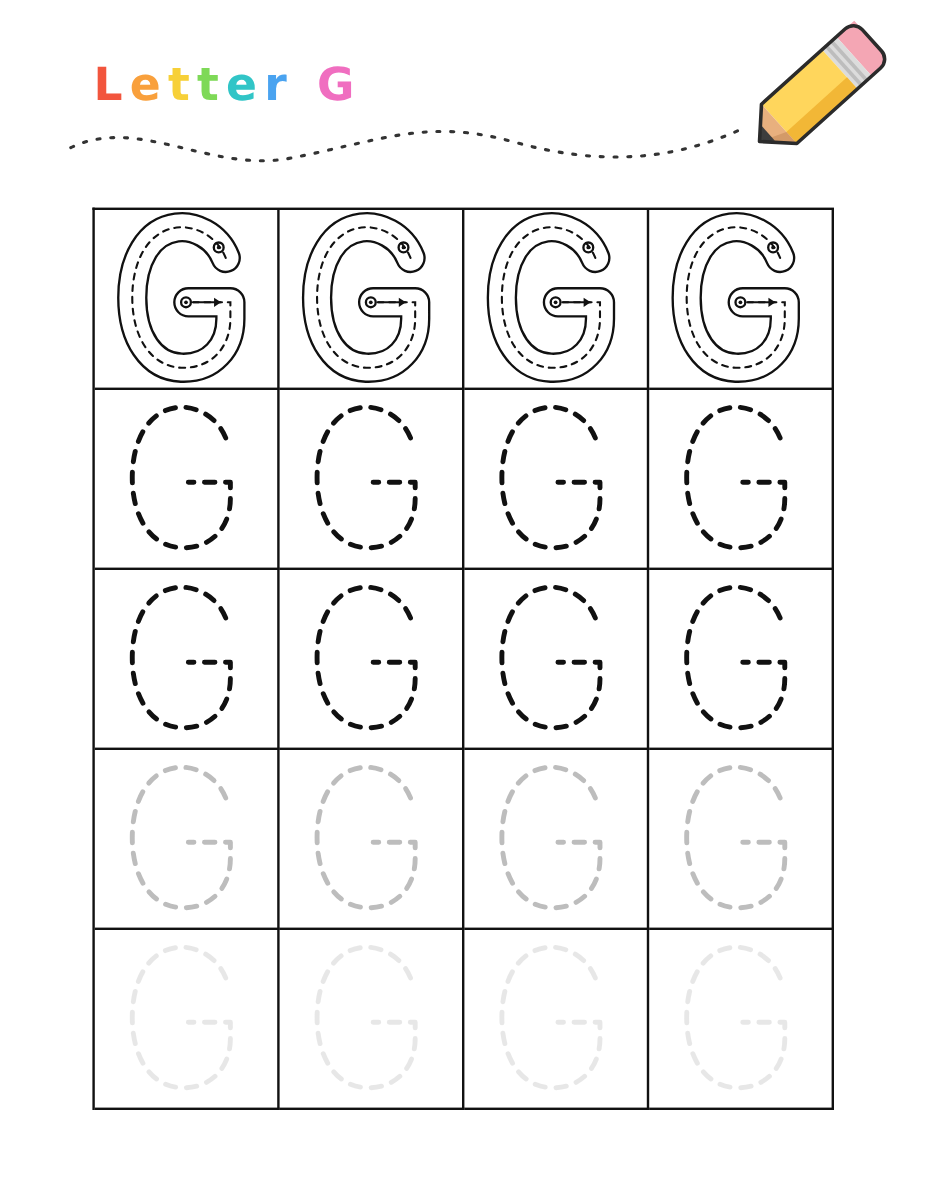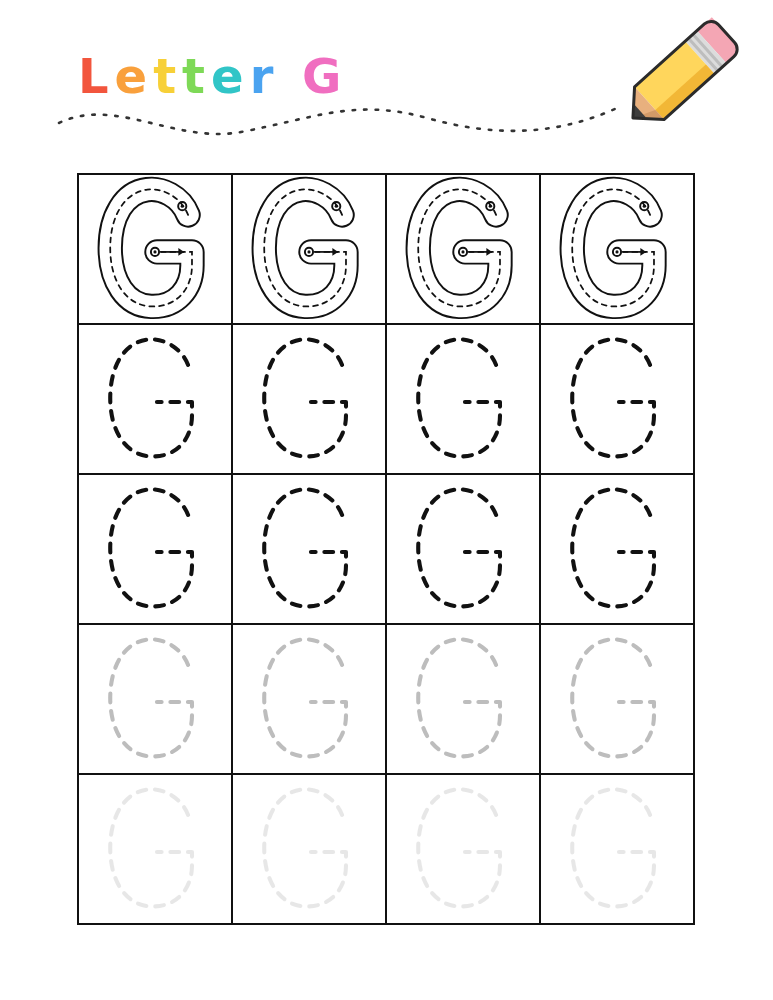--- a/index.html
+++ b/index.html
@@ -14,21 +14,21 @@
     overflow: hidden;
     font-family: "Liberation Sans", sans-serif;
   }
 
   
   #worksheet-title {
     position: absolute;
     left: 78px;
     top: 48px;
     font-family: "DejaVu Sans", sans-serif;
-    font-size: 48px;
+    font-size: 38px;
     font-weight: bold;
     letter-spacing: 6px;
     white-space: pre;
     user-select: none;
   }
   #worksheet-title .ch {
     display: inline-block;
   }
 
   

